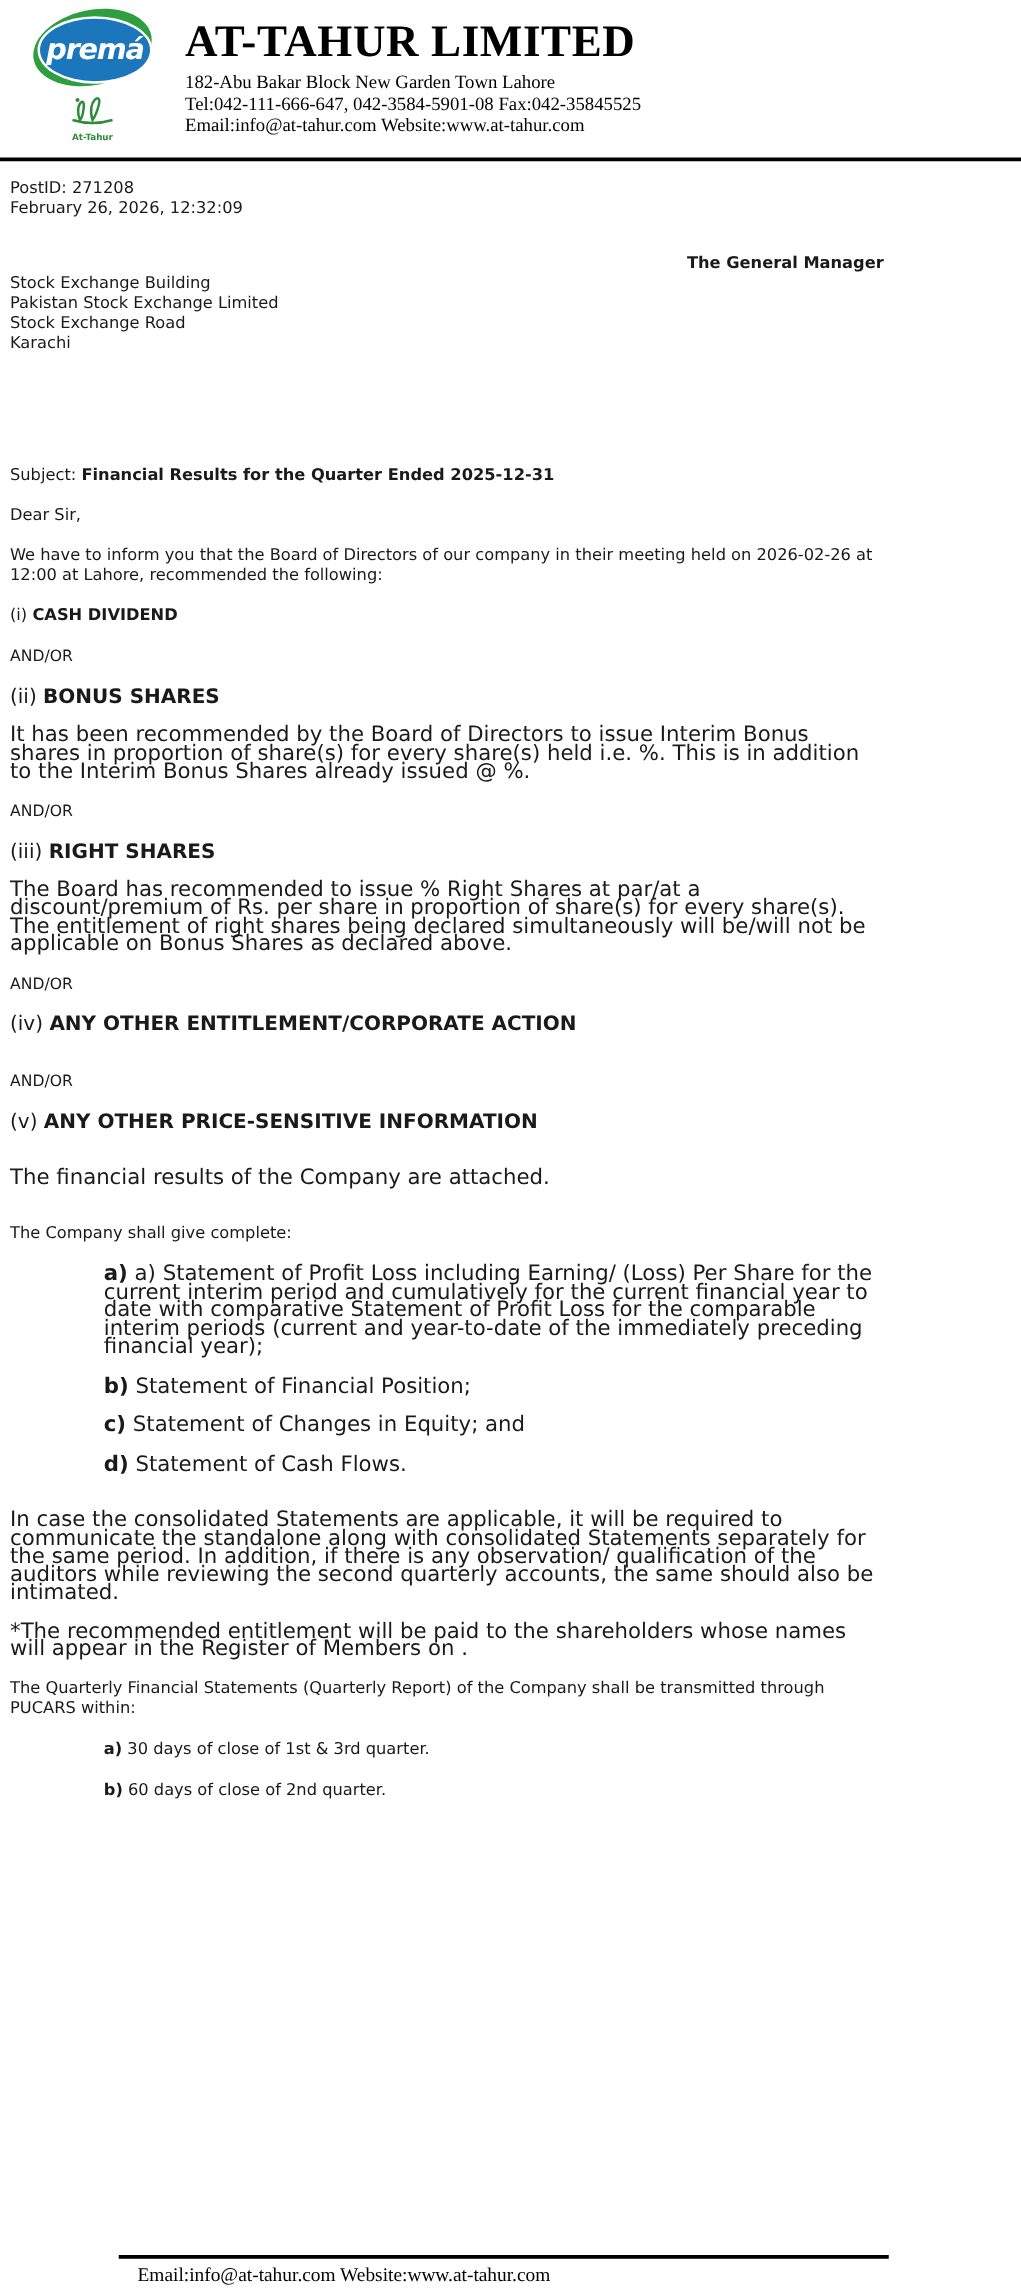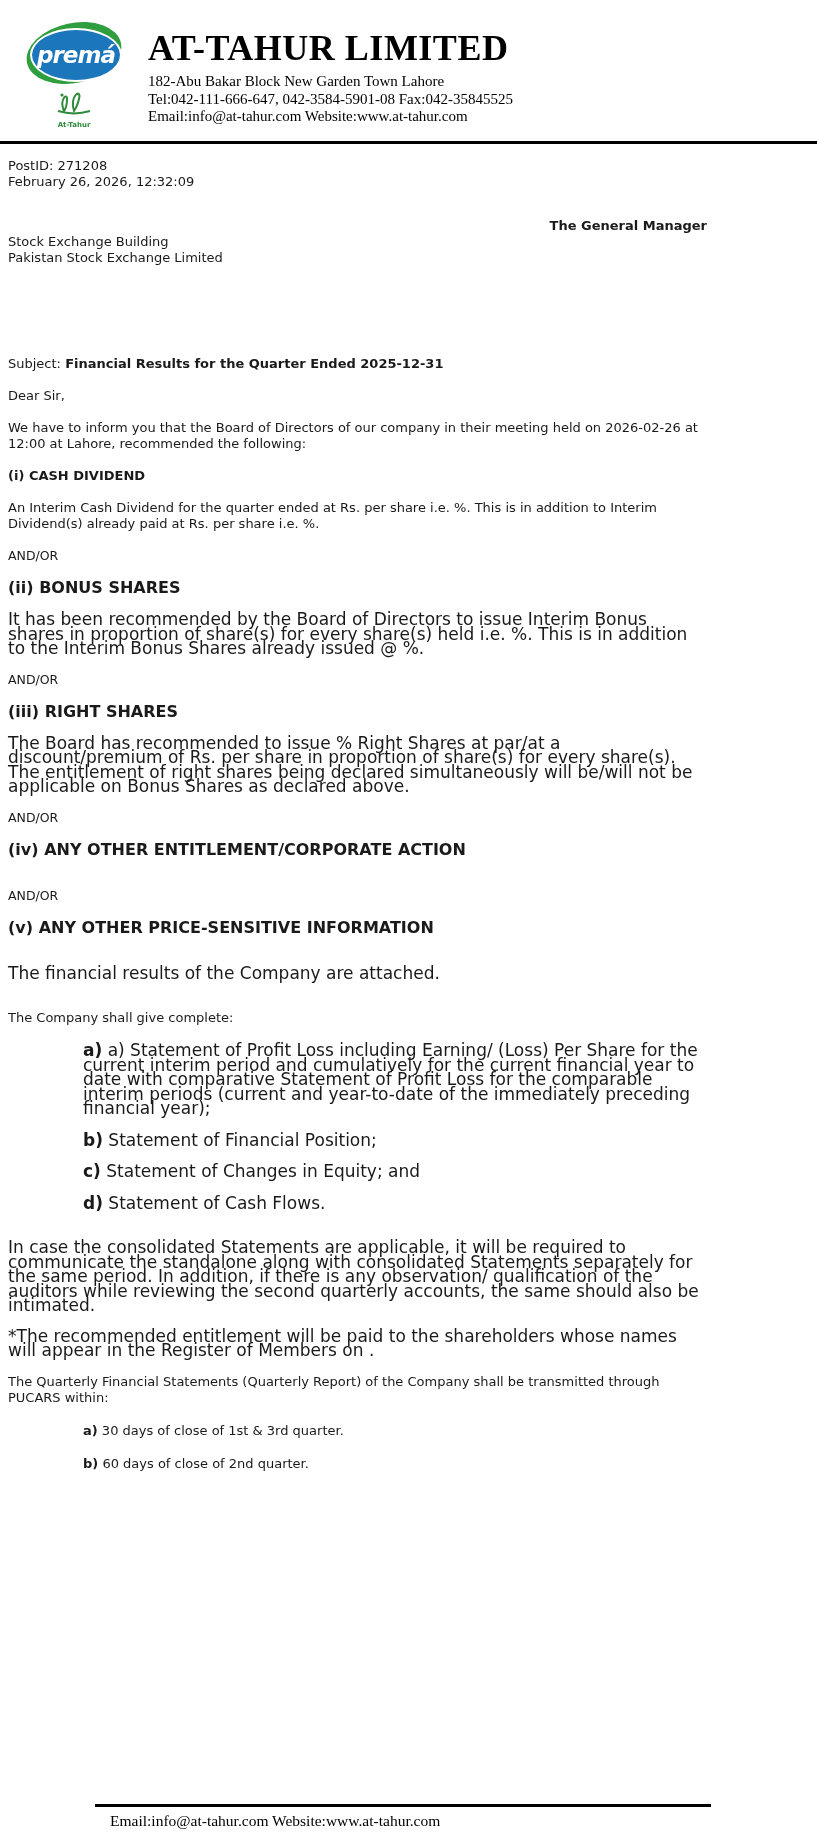--- a/index.html
+++ b/index.html
@@ -1,20 +1,20 @@
 <!DOCTYPE html>
 <html><head>
 <meta charset="utf-8">
 <style>
   html,body{margin:0;padding:0;background:#ffffff;}
   body{font-family:"DejaVu Sans",sans-serif;color:#1a1a1a;}
   .page{position:relative;width:817px;height:1836px;background:#fff;overflow:hidden;}
 
   
-  .letterhead{display:flex;align-items:flex-start;padding:21px 0 0 18px;}
+  .letterhead{display:flex;align-items:flex-start;padding:6px 0 0 18px;}
   .logo-wrap{width:112px;flex:0 0 auto;text-align:center;}
   .prema{position:relative;width:96px;height:62px;margin:2px auto 0;}
   .swoosh{position:absolute;left:0;top:0;width:96px;height:60px;background:#2f9e3f;border-radius:50%;transform:rotate(-12deg);}
   .oval{position:absolute;left:4px;top:5px;width:88px;height:50px;background:#1b76bc;border-radius:50%;
         border:2px solid #fff;display:flex;align-items:center;justify-content:center;}
   .oval span{color:#fff;font-weight:bold;font-style:italic;font-size:23px;letter-spacing:-1px;}
   .callig{margin-top:2px;}
   .callig-label{font-size:7px;color:#2e8b3a;font-weight:bold;margin-top:-2px;}
   .company-info{margin-left:18px;font-family:"Liberation Serif",serif;color:#000;}
   .company-info h1{font-size:36px;margin:6px 0 4px;letter-spacing:.5px;font-weight:bold;}
@@ -24,21 +24,21 @@
 
   
   .content{padding:0 110px 0 8px;font-size:13px;line-height:16px;}
   .content p{margin:16px 0;}
   .meta{margin-top:14px;}
   .meta div{line-height:16px;}
   .recipient{margin-top:28px;}
   .recipient div{line-height:16px;}
   .bold{font-weight:bold;text-align:right;}
   .subject{margin-top:90px;}
-  .sec{margin:16px 0;font-size:13px;font-weight:bold;}
+  .sec{margin:16px 0;font-size:13px;font-weight:normal;}
   .sec.sm-h{font-size:16px;}
   .andor{font-weight:normal;font-size:12.5px;margin:16px 0;}
   .sm{font-size:17px;line-height:14.5px;}
   .gap30{margin-top:30px !important;}
   .list-item{margin:17px 0 17px 75px;}
   .yours{margin-top:60px !important;}
 
   
   .page-footer{position:absolute;left:0;bottom:6px;width:817px;}
   .footer-line{margin-left:95px;width:616px;height:3px;background:#000;}
@@ -81,36 +81,37 @@
 
     <div class="meta">
       <div>PostID: 271208</div>
       <div>February 26, 2026, 12:32:09</div>
     </div>
 
     <div class="recipient">
       <div class="bold">The General Manager</div>
       <div>Stock Exchange Building</div>
       <div>Pakistan Stock Exchange Limited</div>
+      <div>Stock Exchange Road</div>
+      <div>Karachi</div>
     </div>
 
     <div class="subject">
       <span>Subject:</span>
       <b>Financial Results for the Quarter Ended 2025-12-31</b>
     </div>
 
     <p>Dear Sir,</p>
 
     <p>We have to inform you that the Board of Directors of our company in their meeting held on 2026-02-26 at 12:00 at Lahore, recommended the following:</p>
 
     <h3 class="sec">
       <span>(i)</span>
       <b>CASH DIVIDEND</b>
     </h3>
-    <p>An Interim Cash Dividend for the quarter ended at Rs. per share i.e. %. This is in addition to Interim Dividend(s) already paid at Rs. per share i.e. %.</p>
 
     <div class="andor">AND/OR</div>
 
     <h3 class="sec sm-h">
       <span>(ii)</span>
       <b>BONUS SHARES</b>
     </h3>
     <p class="sm">It has been recommended by the Board of Directors to issue Interim Bonus shares in proportion of share(s) for every share(s) held i.e. %. This is in addition to the Interim Bonus Shares already issued @ %.</p>
 
     <div class="andor">AND/OR</div>

